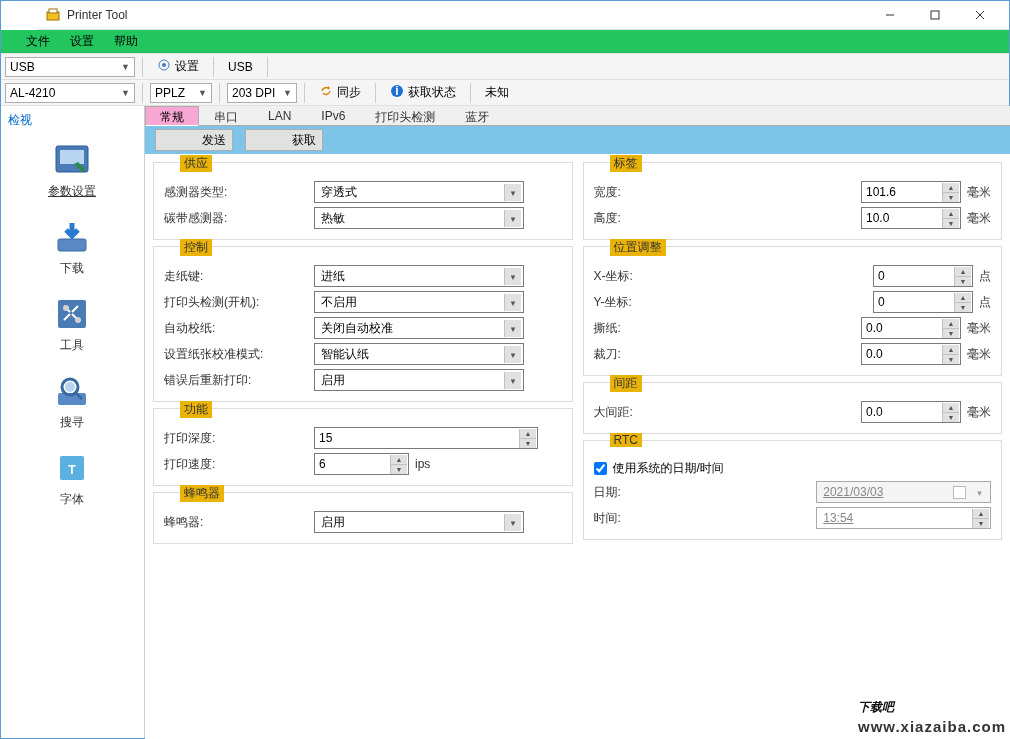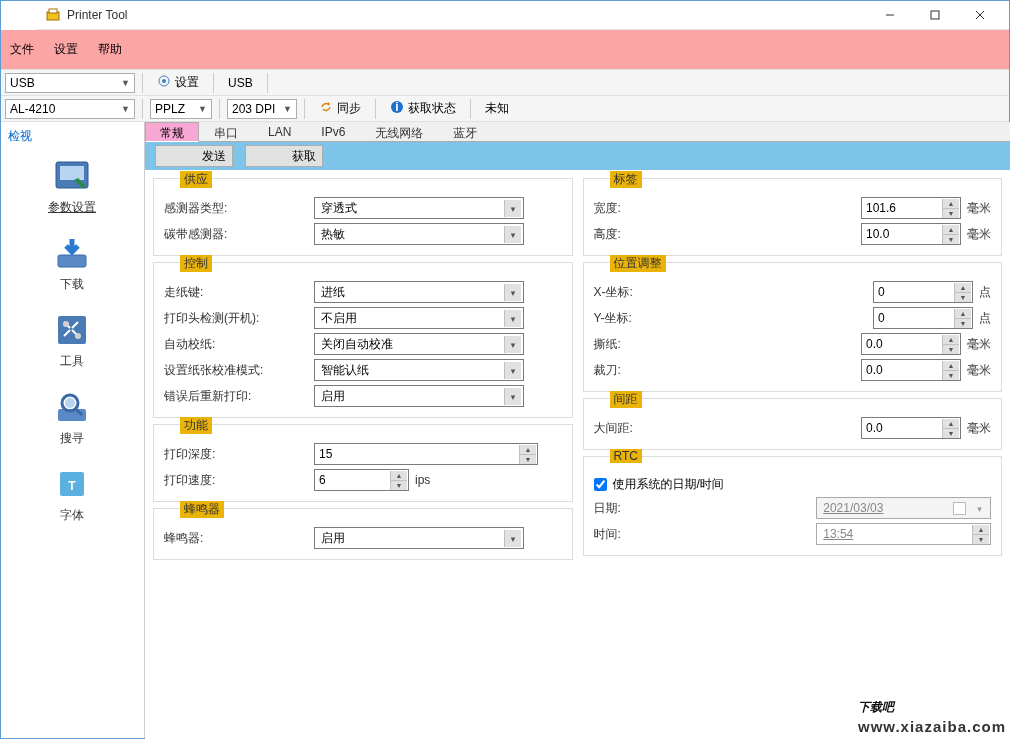--- a/index.html
+++ b/index.html
@@ -5,21 +5,21 @@
 * { box-sizing: border-box; margin: 0; padding: 0; font-family: "Microsoft YaHei", SimSun, Arial, sans-serif; font-size: 12px; }
 body { background: #fff; overflow: hidden; width: 1010px; height: 739px; position: relative; }
 
 
 .titlebar { height: 30px; display: flex; align-items: center; padding: 0 8px; background: #fff; border-bottom: 1px solid #e5e5e5; margin-left: 37px; }
 .titlebar .app-icon { width: 16px; height: 16px; margin-right: 6px; }
 .titlebar .title { flex: 1; color: #333; }
 .titlebar .win-btn { width: 45px; height: 30px; display: flex; align-items: center; justify-content: center; color: #333; }
 
 
-.menubar { height: 40px; display: flex; background: #fca5a5; border-bottom: 1px solid #e0e0e0; }
+.menubar { height: 24px; display: flex; background: #22c55e; border-bottom: 1px solid #e0e0e0; padding-left: 16px; }
 .menubar .item { padding: 4px 10px; display: flex; align-items: center; }
 .menubar .blank { flex: 0 0 470px; }
 
 
 .toolbar-row { height: 26px; display: flex; align-items: center; padding-left: 5px; background: #f5f5f5; border-bottom: 1px solid #e0e0e0; gap: 4px; }
 .tb-combo { height: 20px; border: 1px solid #abadb3; background: #fff; display: flex; align-items: center; padding: 0 4px; }
 .tb-combo .arrow { margin-left: auto; color: #555; font-size: 9px; }
 .tb-sep { width: 1px; height: 20px; background: #ccc; margin: 0 3px; }
 .tb-btn { height: 22px; padding: 0 6px; display: flex; align-items: center; gap: 4px; border: 1px solid transparent; }
 
@@ -225,21 +225,21 @@
       <div class="lbl">字体</div>
     </div>
   </div>
 
   <div class="main">
     <div class="tabs">
       <div class="tab active">常规</div>
       <div class="tab">串口</div>
       <div class="tab">LAN</div>
       <div class="tab">IPv6</div>
-      <div class="tab">无线网络</div>
+      <div class="tab">打印头检测</div>
       <div class="tab">蓝牙</div>
     </div>
 
     <div class="action-bar">
       <div class="action-btn">发送</div>
       <div class="action-btn">获取</div>
     </div>
 
     <div class="content">
 

